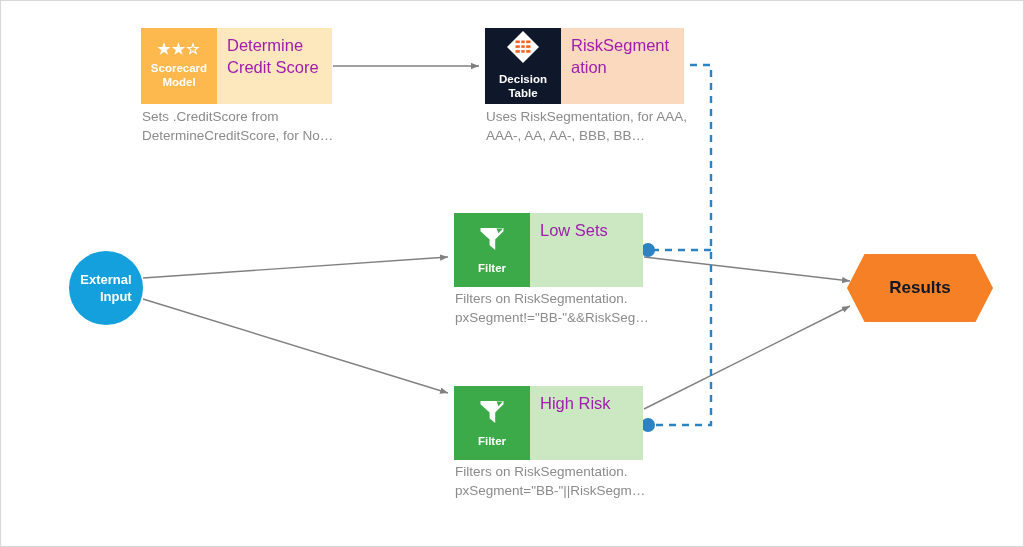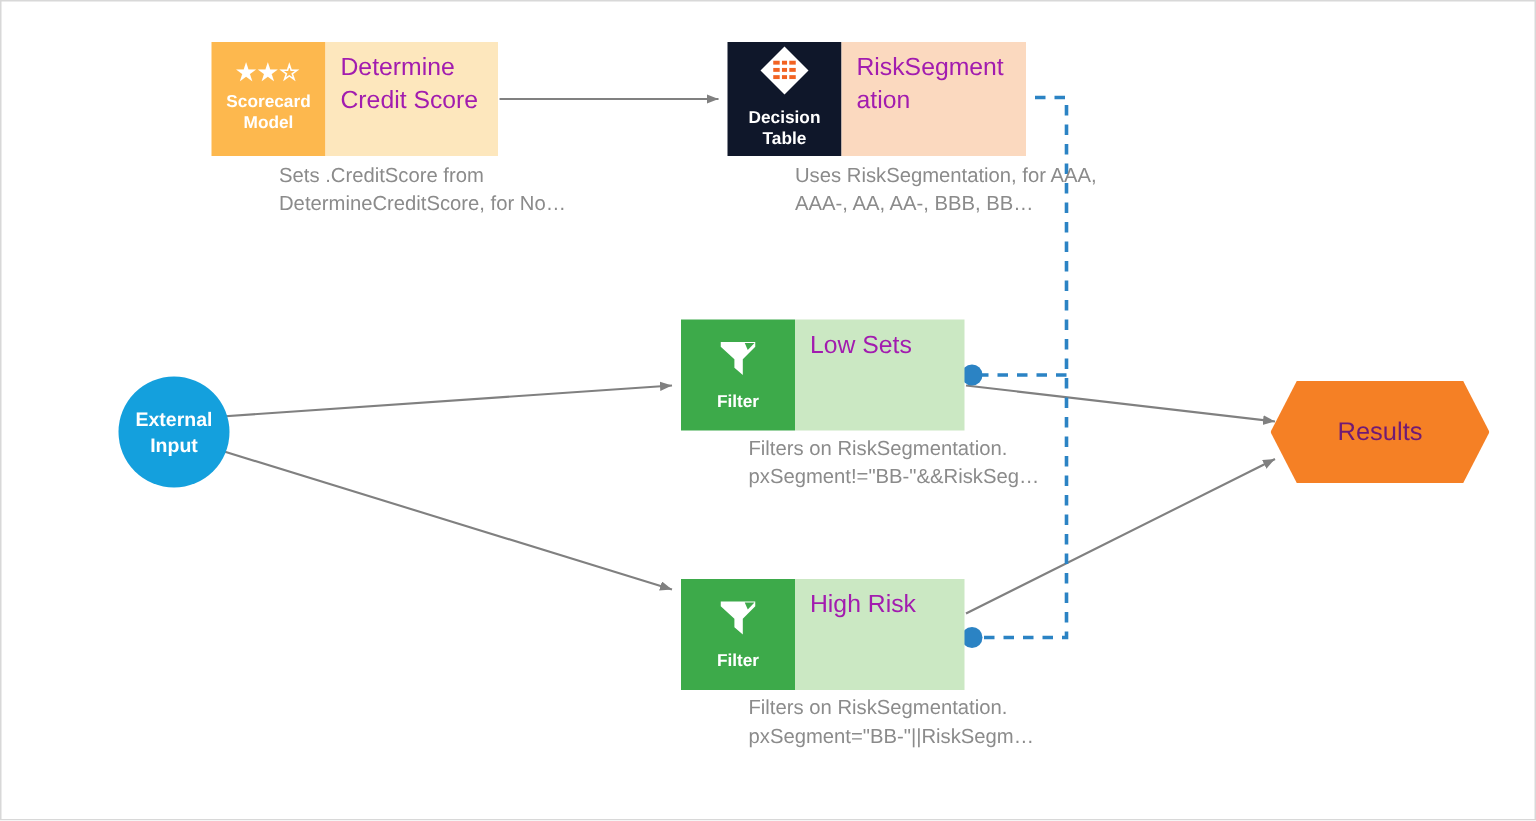--- a/index.html
+++ b/index.html
@@ -75,42 +75,41 @@
   .tone-green .node-icon { background: #3daa4a; }
   .tone-green .node-body { background: #cbe8c3; }
 
   .node-desc {
     position: absolute;
     font-size: 13.5px;
     line-height: 19px;
     color: #8b8b8b;
     width: 215px;
     white-space: pre-line;
-    margin-left: 44px;
   }
 
   
   .circle-node {
     position: absolute;
     border-radius: 50%;
     background: #14a0dd;
     color: #ffffff;
     font-weight: bold;
     font-size: 13px;
     line-height: 17px;
     display: flex;
     align-items: center;
     justify-content: center;
     text-align: center;
   }
   .hex-node {
     position: absolute;
     background: #f58025;
-    color: #701a75;
-    font-weight: normal;
+    color: #0f172a;
+    font-weight: bold;
     font-size: 17px;
     display: flex;
     align-items: center;
     justify-content: center;
     text-align: center;
     clip-path: polygon(12% 0%, 88% 0%, 100% 50%, 88% 100%, 12% 100%, 0% 50%);
   }
 
   
   .conn-dot {
@@ -154,21 +153,21 @@
     <g>
       <path d="M676,64 L710,64 L710,424 L650,424" fill="none" stroke="#2b83c4" stroke-width="2.4" stroke-dasharray="7 6"></path>
       <path d="M710,249 L650,249" fill="none" stroke="#2b83c4" stroke-width="2.4" stroke-dasharray="7 6"></path>
     </g>
   </svg>
 
   <div class="conn-dot" style="left:670px; top:60px; width:9px; height:9px;"></div>
   <div class="conn-dot" style="left:640px; top:242px; width:14px; height:14px;"></div>
   <div class="conn-dot" style="left:640px; top:417px; width:14px; height:14px;"></div>
 
-  <div class="circle-node" style="left:78px; top:250px; width:74px; height:74px;">
+  <div class="circle-node" style="left:68px; top:250px; width:74px; height:74px;text-align:right;">
     <span style="white-space:pre-line;">External
 Input</span>
   </div>
 
   <div class="shape-node tone-amber" style="left:140px; top:27px; width:191px; height:76px;">
     <div class="node-icon">
       <span class="glyph" style="font-size:15px; letter-spacing:1px;">★★☆</span>
       <span style="white-space:pre-line;">Scorecard
 Model</span>
     </div>

